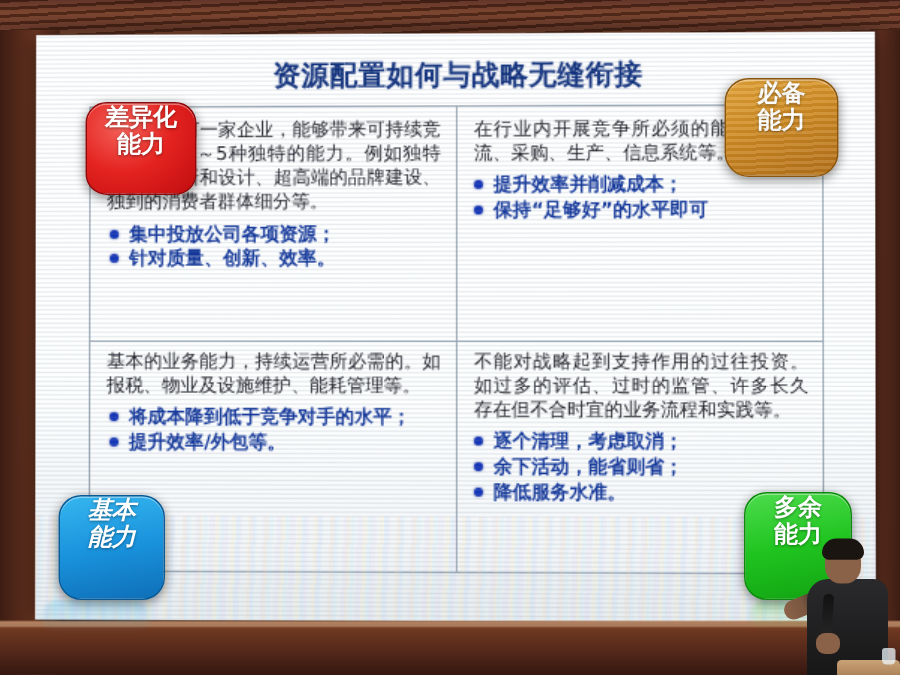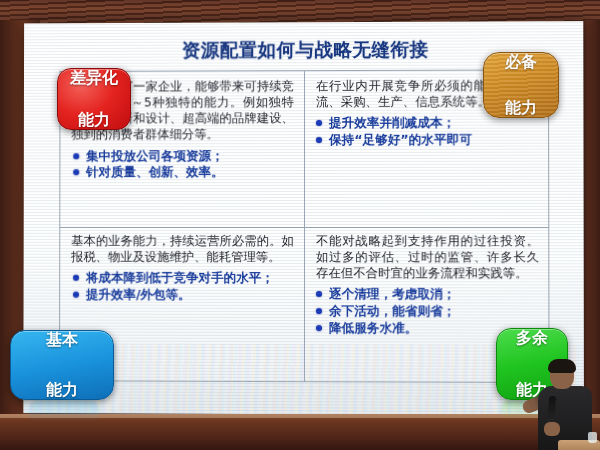--- a/index.html
+++ b/index.html
@@ -120,21 +120,21 @@
   ul.bullets li::before {
     content: ""; position: absolute; left: 2px; top: 5px;
     width: 6px; height: 6px; border-radius: 50%;
     background: #1636b8; box-shadow: 0 0 2px rgba(10,30,140,.6);
   }
 
   
   .badge {
     position: absolute; z-index: 8;
     display: flex; flex-direction: column;
-    align-items: center; justify-content: space-between;
+    align-items: center; justify-content: flex-start;
     color: #ffffff; font-weight: 700; font-size: 16px; line-height: 1.12;
     text-shadow: 0 1px 2px rgba(0,0,0,.42);
     border-radius: 14px;
     box-shadow: 0 2px 7px rgba(0,0,0,.45), inset 0 1px 0 rgba(255,255,255,.38);
   }
   .badge span { display: block; }
 
   .badge-diff {
     left: 57px; top: 68px; width: 74px; height: 62px;
     background: radial-gradient(ellipse at 32% 26%, #f4615a 0%, #e4231f 48%, #c00d10 100%);
@@ -144,24 +144,25 @@
     left: 483px; top: 52px; width: 76px; height: 66px;
     background: linear-gradient(160deg,#e3a43a 0%, #cf8b24 45%, #b3701a 100%);
     border: 1px solid #8a560f;
     border-radius: 16px;
   }
   .badge-must::after{
     content:""; position:absolute; inset:0; border-radius:15px; pointer-events:none;
     background: repeating-linear-gradient(178deg, rgba(255,255,255,.10) 0 2px, rgba(0,0,0,.05) 2px 4px);
   }
   .badge-basic {
-    left: 10px; top: 330px; width: 104px; height: 70px;
+    left: 39px; top: 330px; width: 71px; height: 70px;
     background: linear-gradient(170deg,#35b6ef 0%, #1a93dd 50%, #0e6fb8 100%);
     border: 1px solid #0a5b96;
     border-radius: 15px;
+    font-style: italic;
   }
   .badge-extra {
     left: 496px; top: 328px; width: 72px; height: 72px;
     background: linear-gradient(170deg,#4ddc4d 0%, #1fc41f 50%, #12a312 100%);
     border: 1px solid #0b8a0b;
     border-radius: 15px;
   }
 
   
   .reflect {

